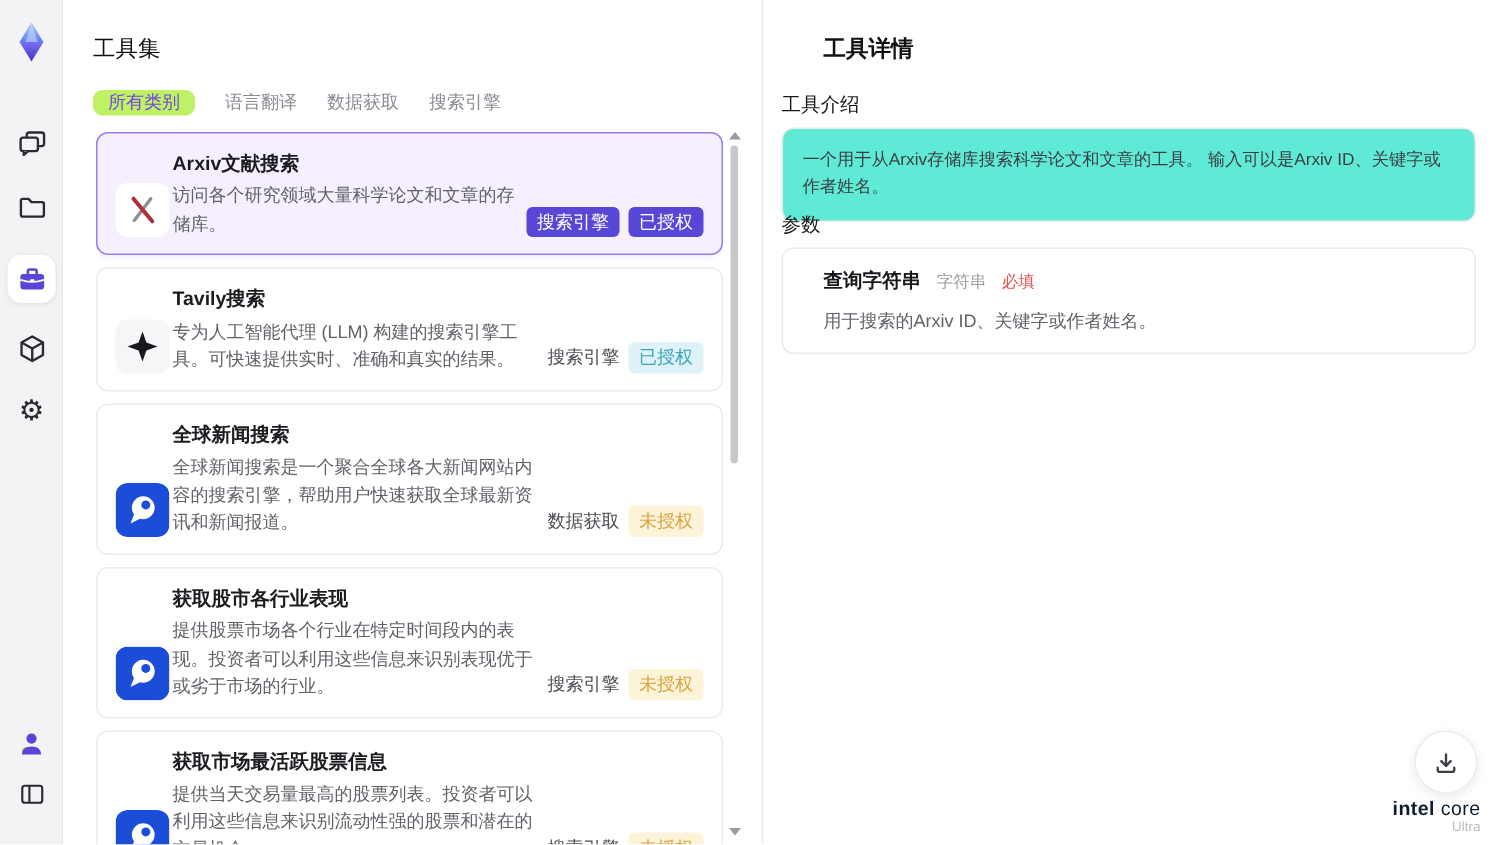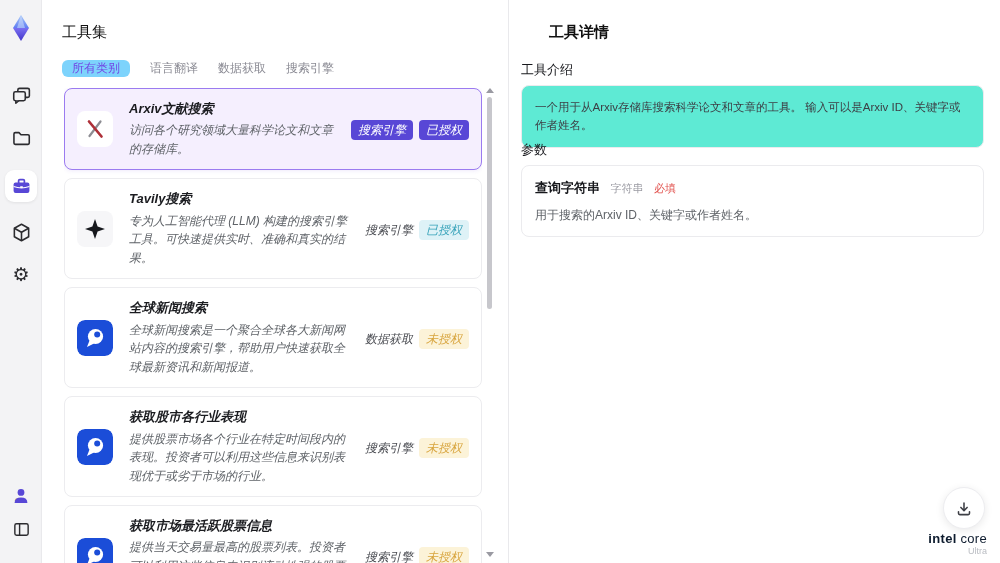--- a/index.html
+++ b/index.html
@@ -30,30 +30,30 @@
     display:flex; align-items:center; justify-content:center;
     box-shadow:0 1px 3px rgba(0,0,0,.08);
   }
 
   
   .left-panel { position:absolute; left:42px; top:0; width:466px; height:563px; background:#fff; }
   .top-hairline { position:absolute; left:42px; right:0; top:7px; height:1px; background:#ededf0; }
   .panel-title { position:absolute; left:20px; top:23px; font-size:15px; font-weight:normal; color:#111; }
   .tabs { position:absolute; left:20px; top:56px; display:flex; gap:20px; align-items:center; }
   .tab { font-size:12px; color:#8b8b94; cursor:pointer; padding:4px 0; border-radius:6px; white-space:nowrap; }
-  .tab.active { background:#7dd3fc; color:#7246e4; padding:0 10px; }
+  .tab.active { background:#bef264; color:#7246e4; padding:0 10px; }
 
   .tool-list {
     position:absolute; left:22px; top:88px; width:418px; height:475px;
     display:flex; flex-direction:column; gap:8px; overflow:hidden;
   }
   .tool-card {
-    display:flex; gap:16px; align-items:center;
+    display:flex; gap:2px; align-items:flex-end;
     background:#fff; border:1px solid #ececef; border-radius:8px;
-    padding:11px 12px; cursor:pointer; flex-shrink:0;font-style:italic;
+    padding:11px 12px; cursor:pointer; flex-shrink:0;
   }
   .tool-card.selected {
     background:#f5effe; border:1px solid #9b7bf0;
     box-shadow:0 1px 4px rgba(120,80,220,.12);
   }
   .tool-icon {
     width:36px; height:36px; border-radius:8px; background:#f6f6f8;
     display:flex; align-items:center; justify-content:center; flex-shrink:0; overflow:hidden;
   }
   .selected .tool-icon { background:#ffffff; }
@@ -87,21 +87,21 @@
   .sh-intro  { position:absolute; left:12px; top:61px; }
   .sh-params { position:absolute; left:12px; top:141px; }
   .intro-box {
     position:absolute; left:12px; right:16px; top:85px;
     border:1px solid #ebebee; border-radius:8px; background:#5eead4;
     padding:12px 13px; font-size:11.5px; color:#3c3e44; line-height:1.6;
   }
   .params-box {
     position:absolute; left:12px; right:16px; top:165px;
     border:1px solid #ebebee; border-radius:8px; background:#fff;
-    padding:12px 13px;
+    padding:12px 27px;
   }
   .param-name { font-size:13px; font-weight:bold; color:#17181c; }
   .param-type { font-size:11px; color:#9a9aa2; margin-left:6px; }
   .param-required { font-size:11px; color:#e2534f; margin-left:6px; }
   .param-desc { font-size:12px; color:#5f6368; margin-top:9px; line-height:1.5; }
 
   
   .download-fab {
     position:absolute; right:15px; top:487px; width:42px; height:42px; border-radius:50%;
     background:#fff; border:1px solid #ededf0; box-shadow:0 2px 8px rgba(0,0,0,.09);

